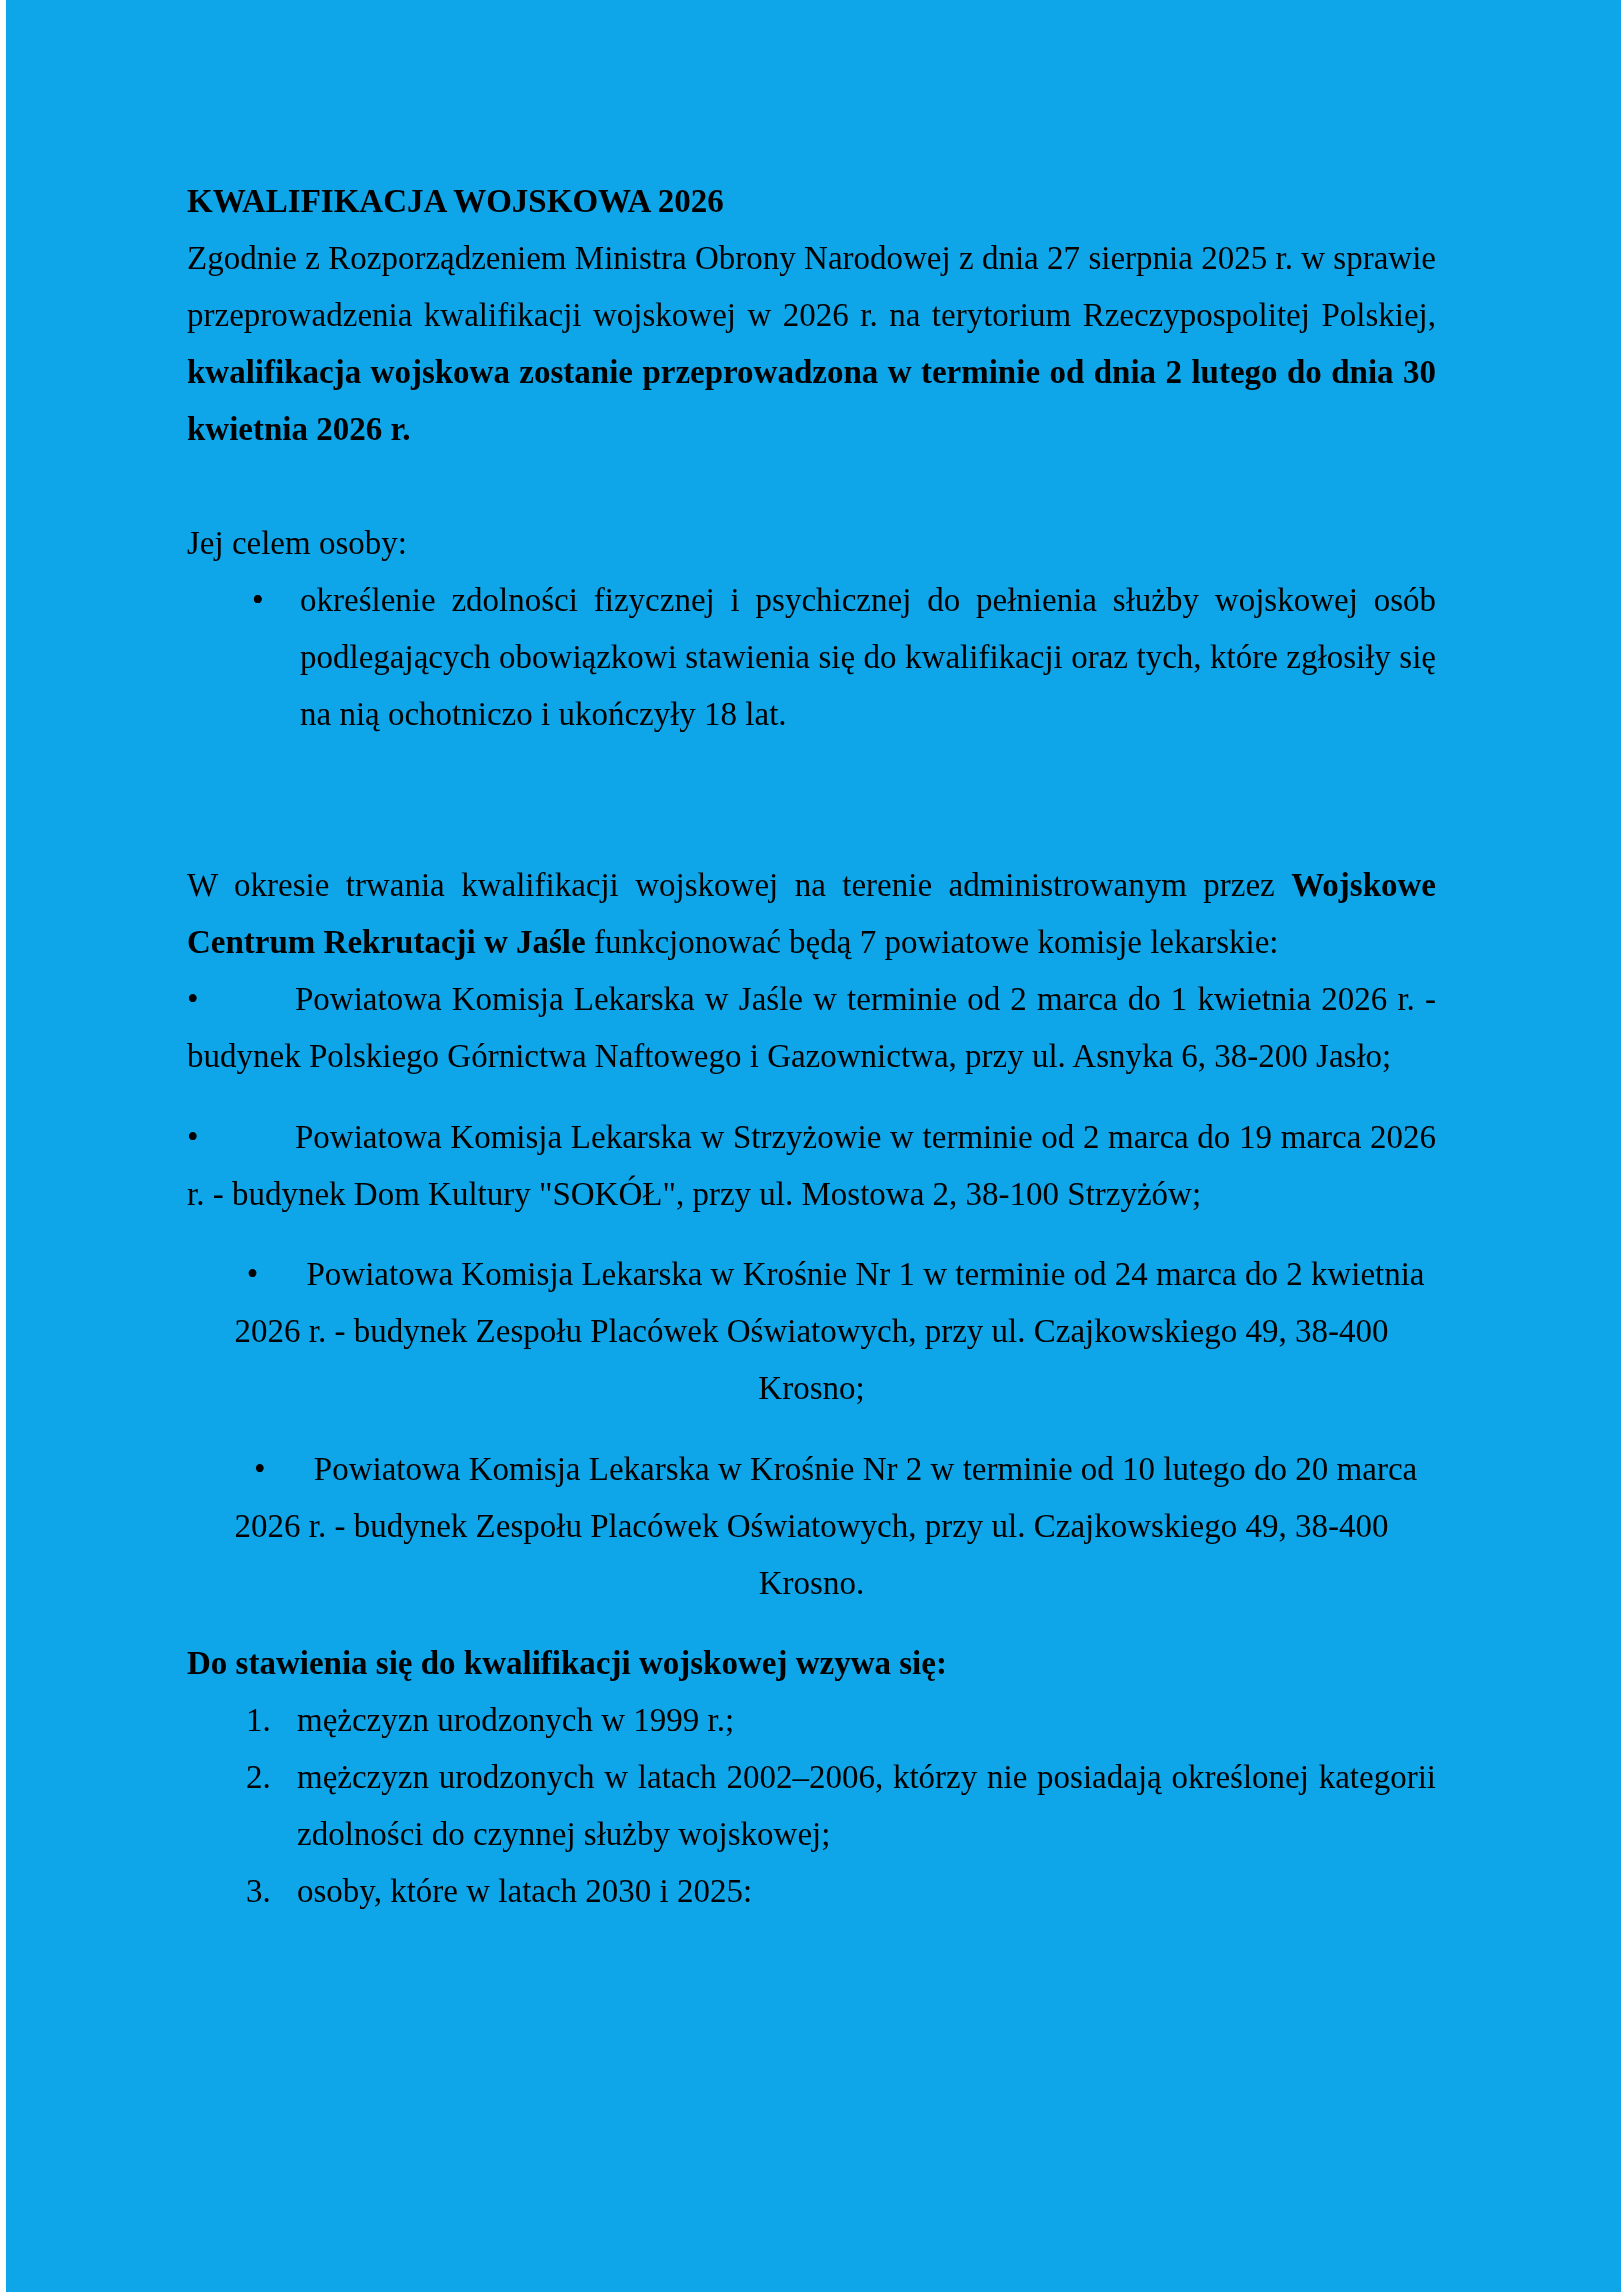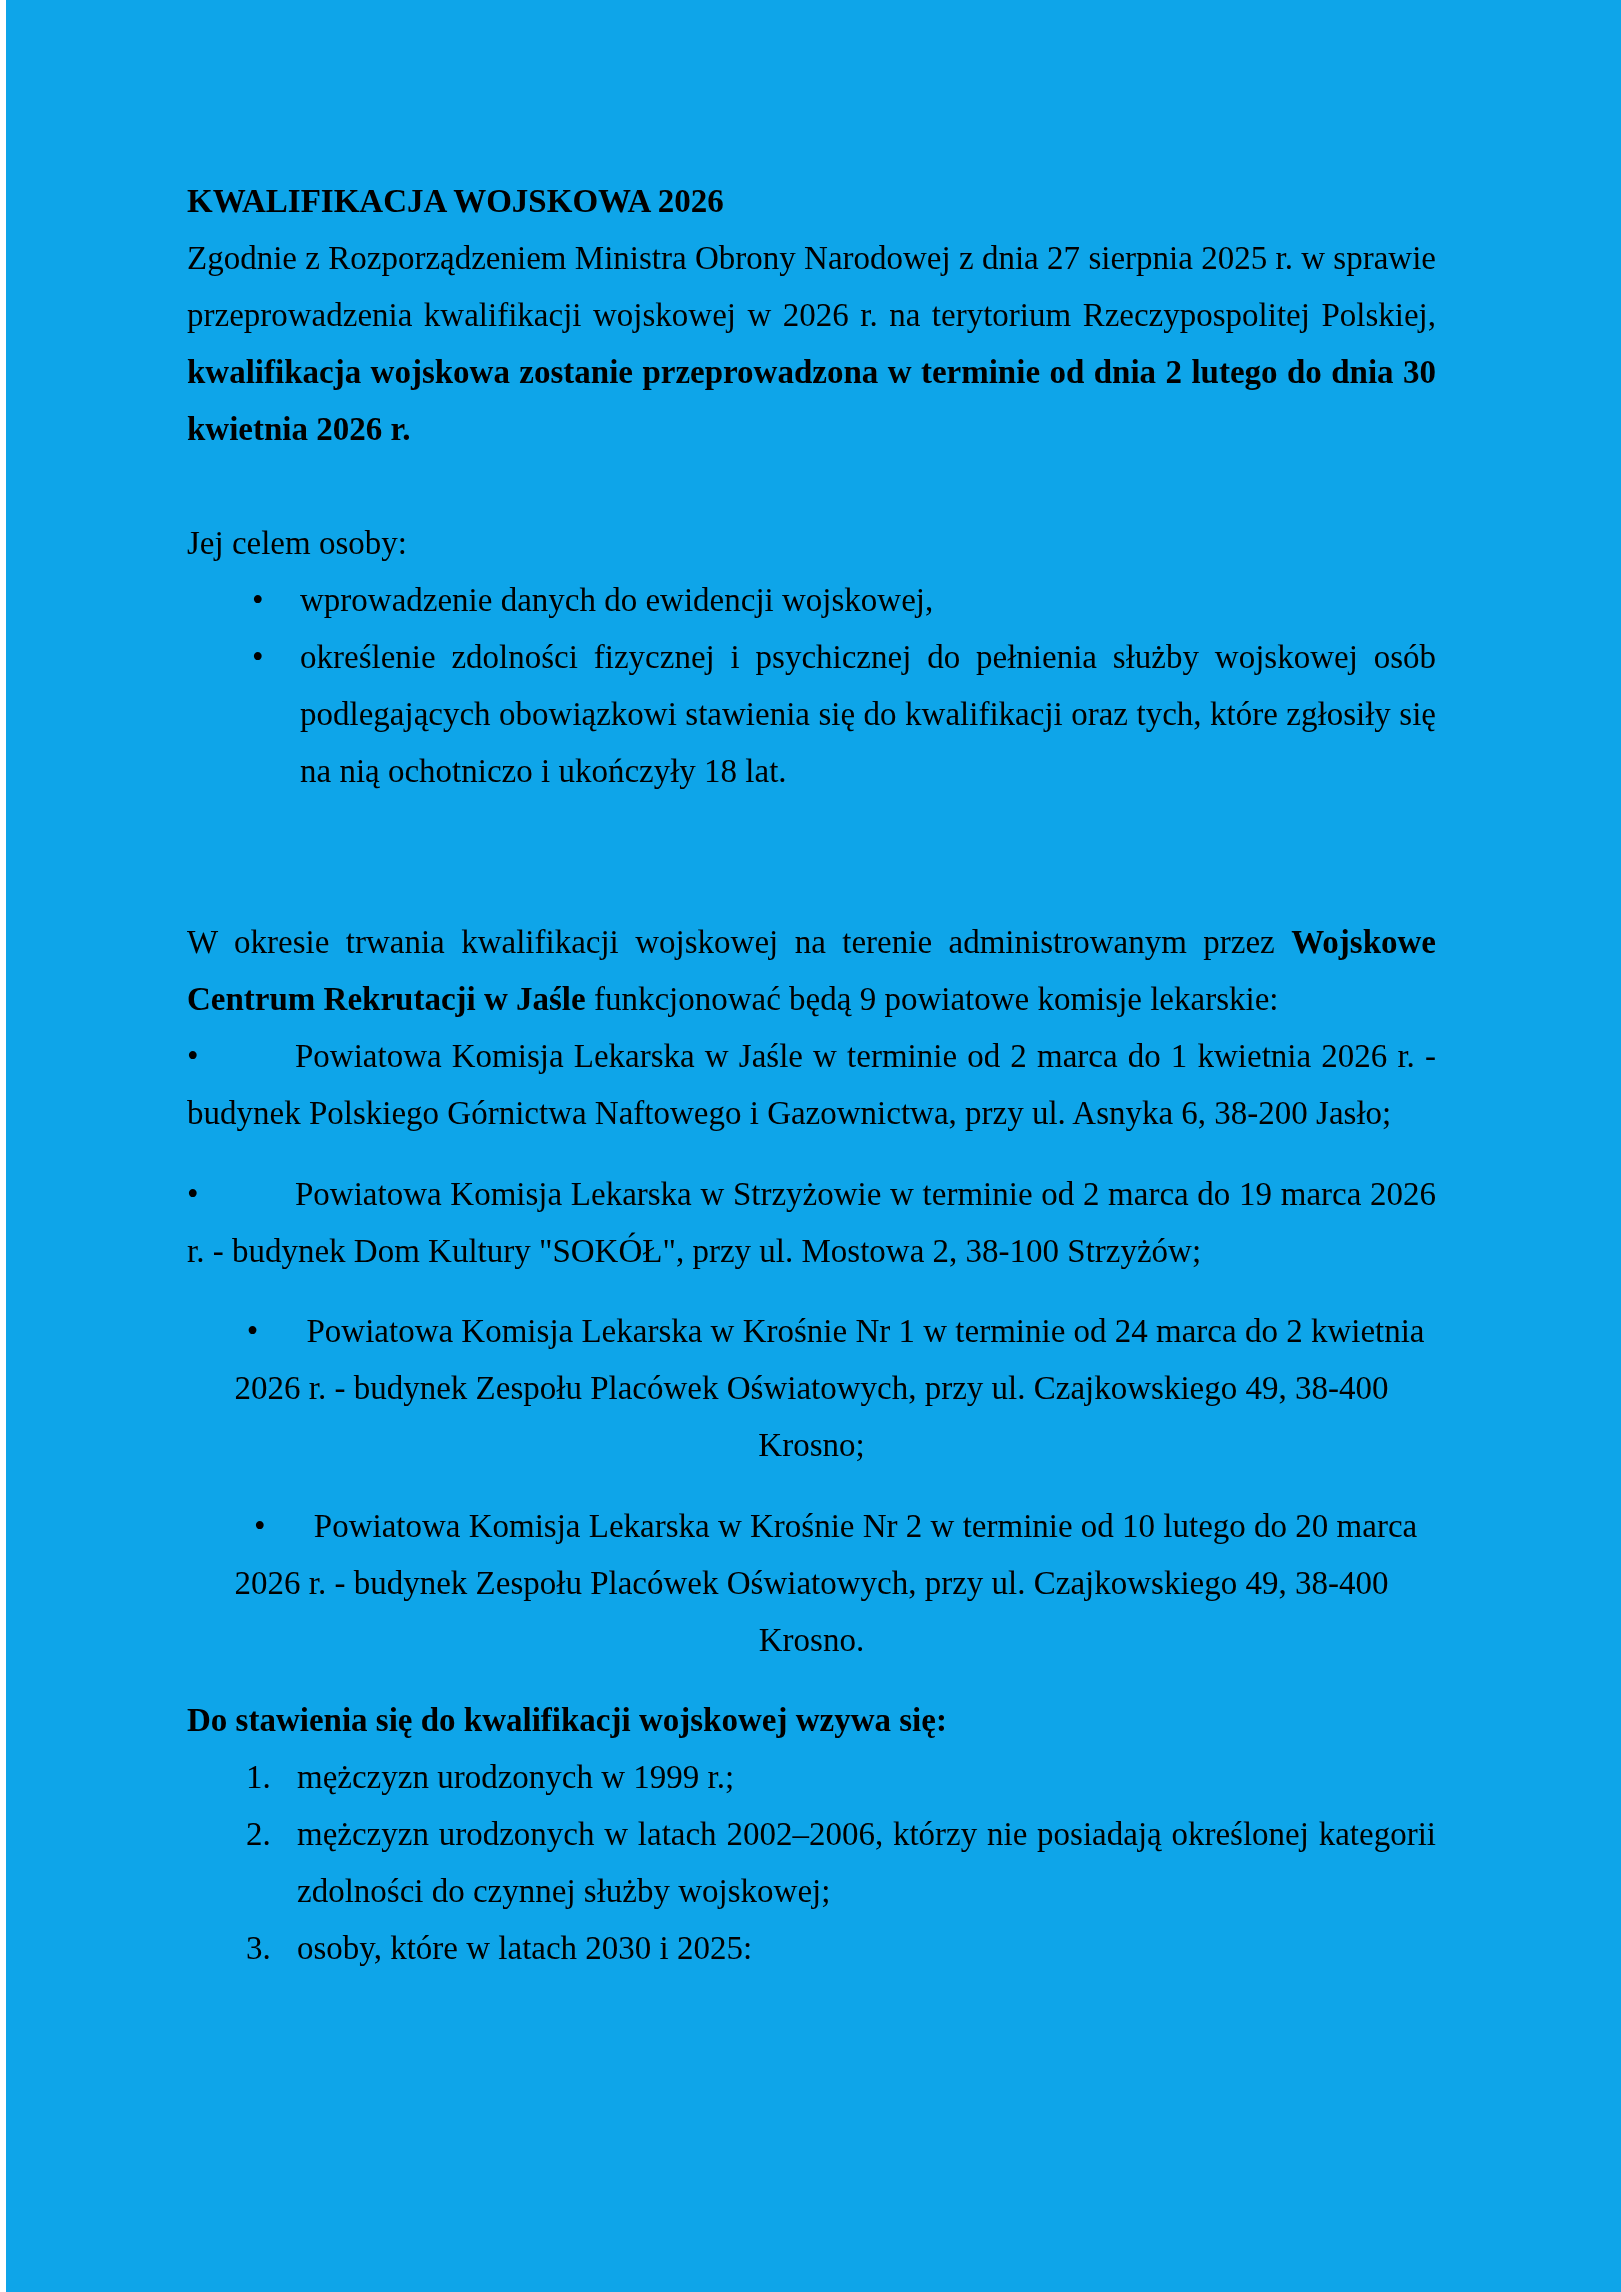--- a/index.html
+++ b/index.html
@@ -41,34 +41,33 @@
 
   <p class="just"><span>Zgodnie z Rozporządzeniem Ministra Obrony Narodowej z dnia 27 sierpnia 2025 r. w sprawie przeprowadzenia kwalifikacji wojskowej w 2026 r. na terytorium Rzeczypospolitej Polskiej, </span><span class="bold">kwalifikacja wojskowa zostanie przeprowadzona w terminie od dnia 2 lutego do dnia 30 kwietnia 2026 r.</span></p>
 
   <div class="gap"></div>
 
   <p>Jej celem osoby:</p>
 
   <div>
     <div class="uli">
       <span class="marker">•</span>
-      <span>wprowadzenie danych do ewidencji wojskowej,</span>
     </div>
     <div class="uli just">
       <span class="marker">•</span>
       <span>określenie zdolności fizycznej i psychicznej do pełnienia służby wojskowej osób podlegających obowiązkowi stawienia się do kwalifikacji oraz tych, które zgłosiły się na nią ochotniczo i ukończyły 18 lat.</span>
     </div>
   </div>
 
   <div class="gap"></div>
 
 
   <div class="gap"></div>
 
-  <p class="just"><span>W okresie trwania kwalifikacji wojskowej na terenie administrowanym przez </span><span class="bold">Wojskowe Centrum Rekrutacji w Jaśle</span><span> funkcjonować będą 9 powiatowe komisje lekarskie:</span></p>
+  <p class="just"><span>W okresie trwania kwalifikacji wojskowej na terenie administrowanym przez </span><span class="bold">Wojskowe Centrum Rekrutacji w Jaśle</span><span> funkcjonować będą 7 powiatowe komisje lekarskie:</span></p>
 
   <p class="b-para first" style="text-align: justify;"><span class="tab-bullet">•</span><span>Powiatowa Komisja Lekarska w Jaśle w terminie od 2 marca do 1 kwietnia 2026 r. - budynek Polskiego Górnictwa Naftowego i Gazownictwa, przy ul. Asnyka 6, 38-200 Jasło;</span></p>
 
   <p class="b-para" style="text-align: justify;"><span class="tab-bullet">•</span><span>Powiatowa Komisja Lekarska w Strzyżowie w terminie od 2 marca do 19 marca 2026 r. - budynek Dom Kultury "SOKÓŁ", przy ul. Mostowa 2, 38-100 Strzyżów;</span></p>
 
   <p class="b-para" style="text-align: center;"><span class="tab-bullet">•</span><span>Powiatowa Komisja Lekarska w Krośnie Nr 1 w terminie od 24 marca do 2 kwietnia 2026 r. - budynek Zespołu Placówek Oświatowych, przy ul. Czajkowskiego 49, 38-400 Krosno;</span></p>
 
   <p class="b-para" style="text-align: center;"><span class="tab-bullet">•</span><span>Powiatowa Komisja Lekarska w Krośnie Nr 2 w terminie od 10 lutego do 20 marca 2026 r. - budynek Zespołu Placówek Oświatowych, przy ul. Czajkowskiego 49, 38-400 Krosno.</span></p>
 
   <p class="h2">Do stawienia się do kwalifikacji wojskowej wzywa się:</p>

